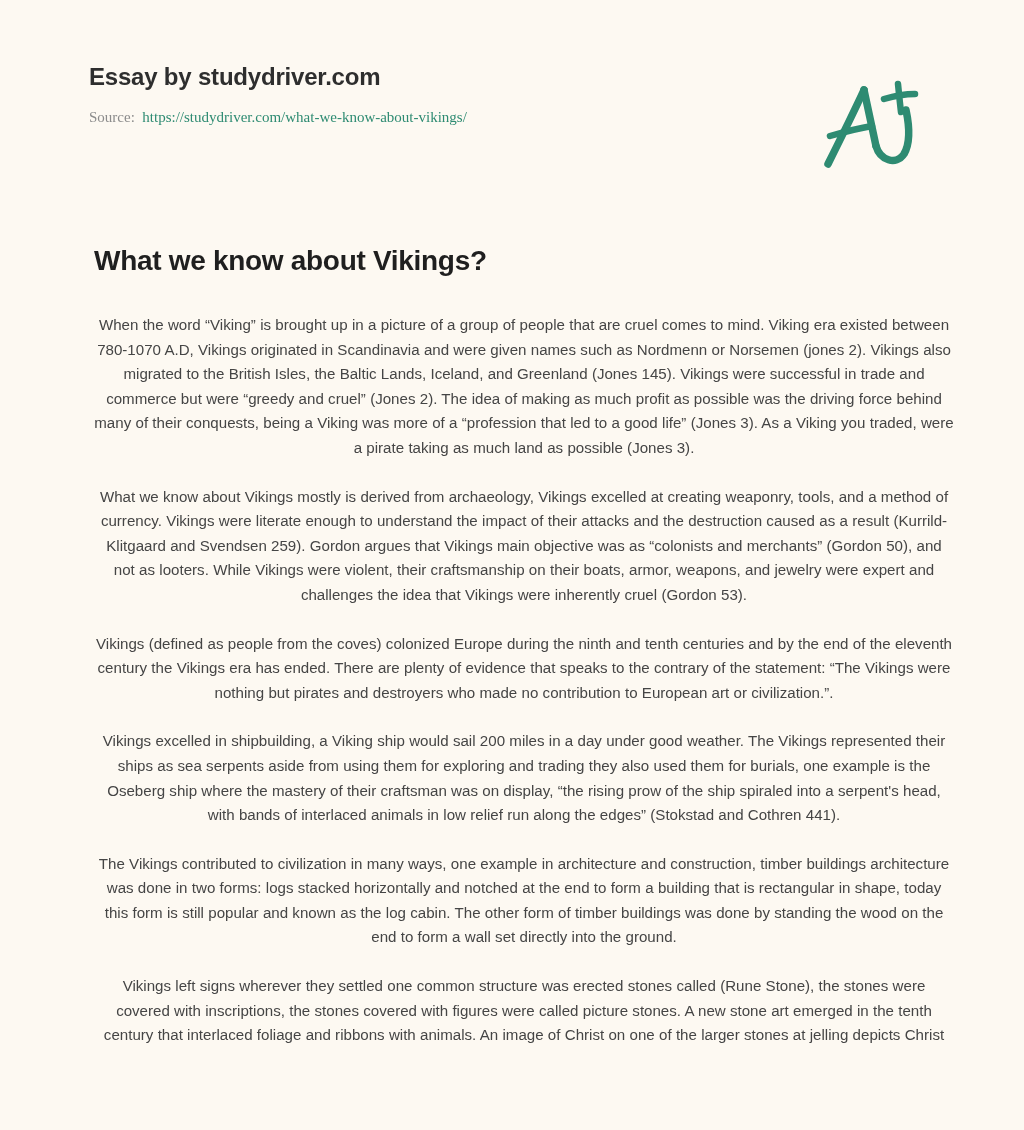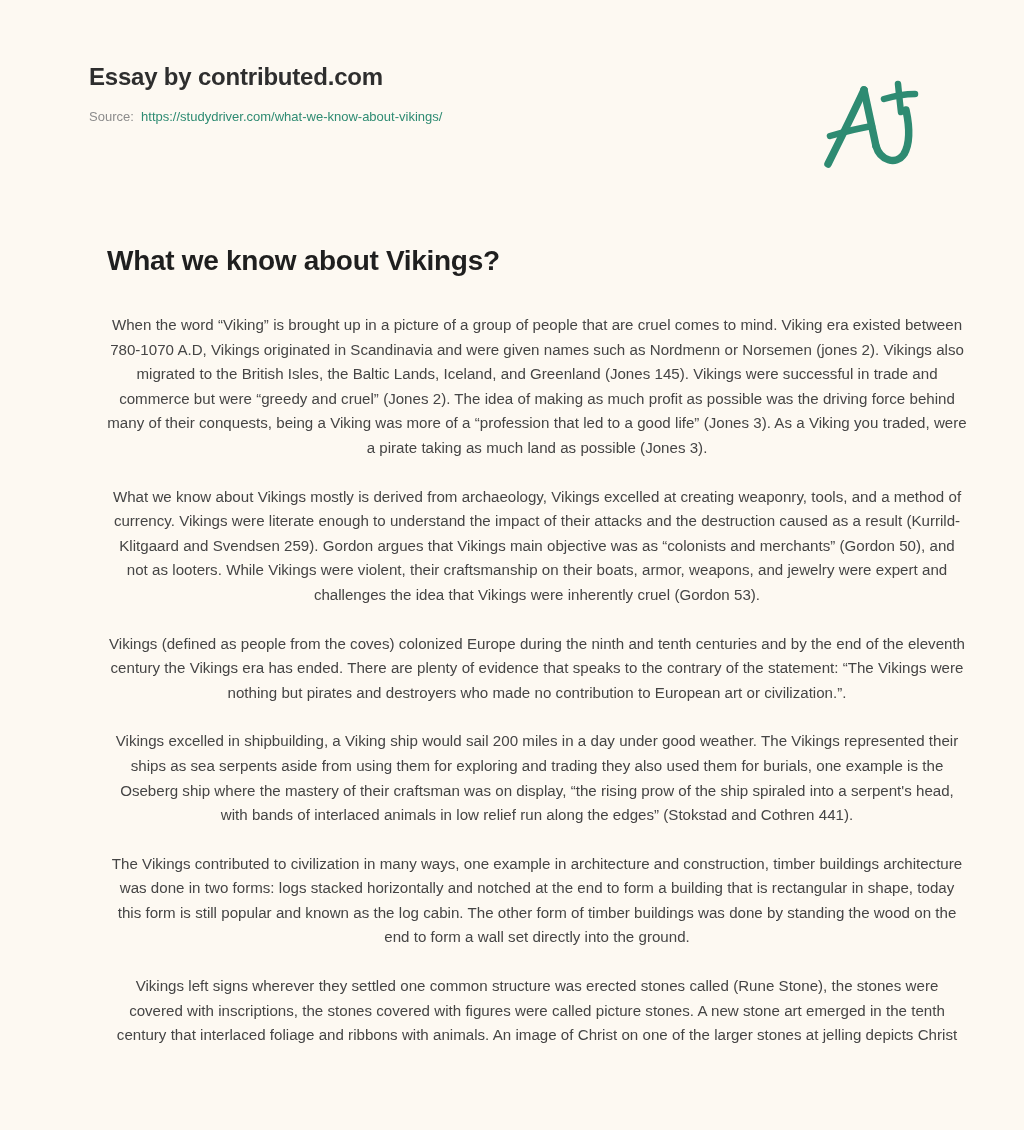--- a/index.html
+++ b/index.html
@@ -46,23 +46,24 @@
     font-weight: bold;
     color: #2e2e2e;
     letter-spacing: -0.2px;
     line-height: 30px;
     margin: 0;
     white-space: nowrap;
   }
 
   .source-line {
     margin-top: 15px;
-    font-size: 13px;
+    font-size: 15px;
     line-height: 20px;
     white-space: nowrap;
+    font-family: Liberation Serif, serif;
   }
 
   .source-label {
     color: #8c8c8c;
   }
 
   .source-url {
     color: #2e8b72;
     text-decoration: none;
   }
@@ -77,21 +78,21 @@
   }
   .logo svg {
     display: block;
     width: 112px;
     height: 112px;
   }
 
   
   .article {
     position: absolute;
-    left: 107px;
+    left: 94px;
     top: 243px;
     width: 860px;
   }
 
   .article-title {
     font-size: 28px;
     font-weight: bold;
     color: #1f1f1f;
     line-height: 36px;
     letter-spacing: -0.3px;
@@ -118,21 +119,21 @@
   }
 </style>
 </head>
 <body>
 
 <div class="page">
 
   <div class="header">
 
     <div class="brand-block">
-      <h1 class="brand-title">Essay by contributed.com</h1>
+      <h1 class="brand-title">Essay by studydriver.com</h1>
 
       <div class="source-line">
         <span class="source-label">Source:</span>
         <span>&nbsp;</span><a class="source-url" href="#">https://studydriver.com/what-we-know-about-vikings/</a>
       </div>
     </div>
 
     <div class="logo">
       <svg viewBox="0 0 112 112" xmlns="http://www.w3.org/2000/svg">
         <g fill="none" stroke="#2e8b72" stroke-linecap="round" stroke-linejoin="round">

